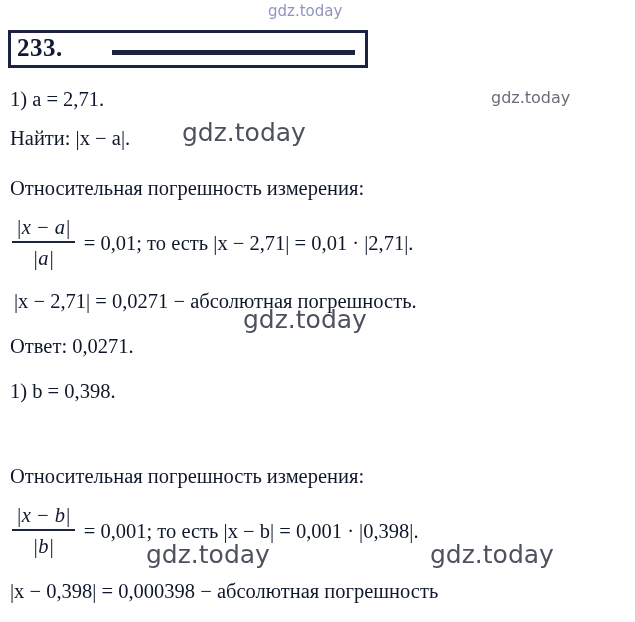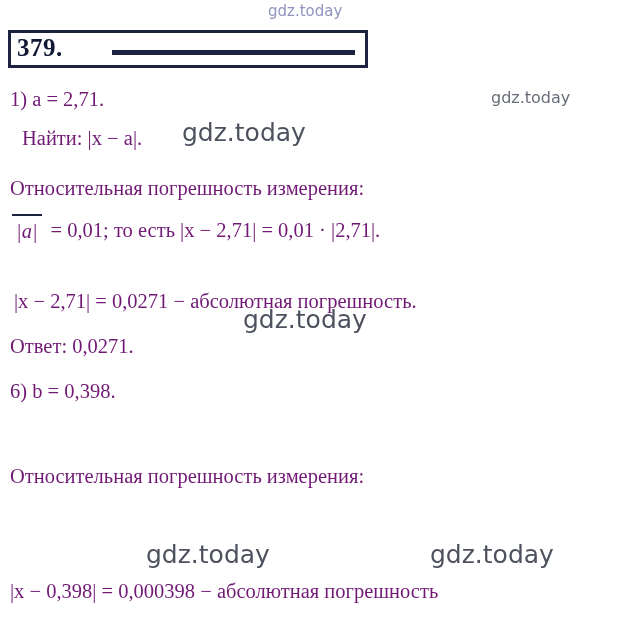--- a/index.html
+++ b/index.html
@@ -103,21 +103,21 @@
     height: 5px;
     background: #1c2340;
   }
 
   
   .line {
     position: absolute;
     font-size: 20.5px;
     line-height: 26px;
     white-space: nowrap;
-    color: #701a75;
+    color: #0f172a;
   }
   .it { font-style: italic; }
 
   
   .frac {
     display: inline-block;
     vertical-align: middle;
     text-align: center;
     margin: 0 2px;
     position: relative;
@@ -154,37 +154,46 @@
 <div class="page">
 
   <div class="wm wm-top">gdz.today</div>
   <div class="wm wm-right1">gdz.today</div>
   <div class="wm wm-mid1">gdz.today</div>
   <div class="wm wm-mid2">gdz.today</div>
   <div class="wm wm-low1">gdz.today</div>
   <div class="wm wm-low2">gdz.today</div>
 
   <div class="header-box"></div>
-  <div class="task-number">379.</div>
+  <div class="task-number">233.</div>
   <div class="redaction-bar"></div>
 
   <div class="line" style="left:10px; top:86px;">1) a = 2,71.</div>
-  <div class="line" style="left:22px; top:125px;">Найти:  |x − a|.</div>
+  <div class="line" style="left:10px; top:125px;">Найти:  |x − a|.</div>
   <div class="line" style="left:10px; top:175px;">Относительная погрешность измерения:</div>
 
   <div class="line fracrow" style="left:10px; top:215px;">
     <span class="frac">
+      <span class="num it">|x − a|</span>
       <span class="bar"></span>
       <span class="den it">|a|</span>
     </span>
     <span class="rest">= 0,01;  то есть  |x − 2,71| = 0,01 · |2,71|.</span>
   </div>
 
   <div class="line" style="left:14px; top:288px;">|x − 2,71| = 0,0271 − абсолютная погрешность.</div>
   <div class="line" style="left:10px; top:333px;">Ответ: 0,0271.</div>
 
-  <div class="line" style="left:10px; top:378px;">6) b = 0,398.</div>
+  <div class="line" style="left:10px; top:378px;">1) b = 0,398.</div>
   <div class="line" style="left:10px; top:463px;">Относительная погрешность измерения:</div>
 
+  <div class="line fracrow" style="left:10px; top:503px;">
+    <span class="frac">
+      <span class="num it">|x − b|</span>
+      <span class="bar"></span>
+      <span class="den it">|b|</span>
+    </span>
+    <span class="rest">= 0,001;  то есть  |x − b| = 0,001 · |0,398|.</span>
+  </div>
 
   <div class="line" style="left:10px; top:578px;">|x − 0,398| = 0,000398 − абсолютная погрешность</div>
 
 </div>
 
 </body></html>

